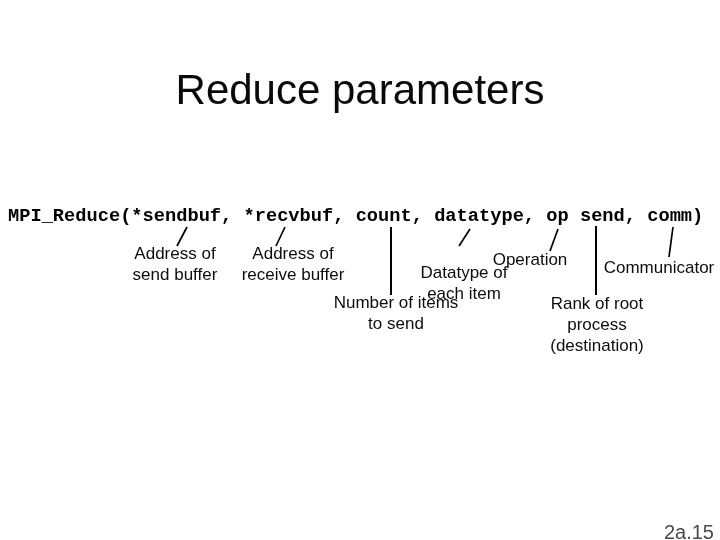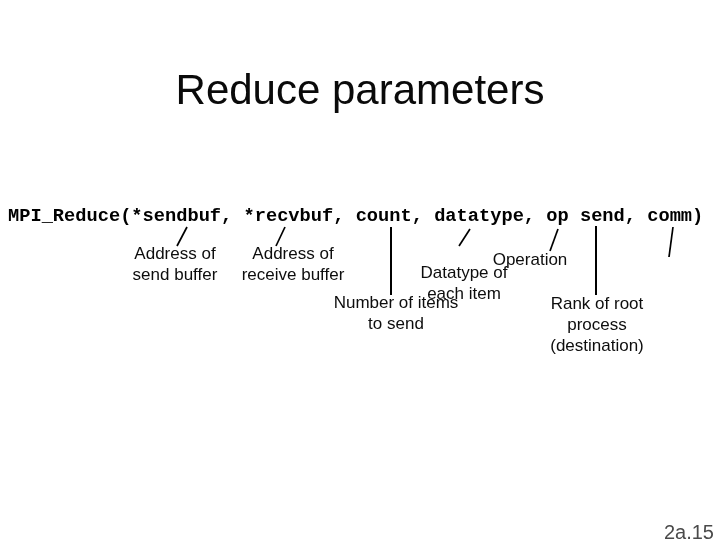--- a/index.html
+++ b/index.html
@@ -100,16 +100,17 @@
 to send</div>
 
   <div class="ann-label ann-datatype">Datatype of
 each item</div>
 
   <div class="ann-label ann-op">Operation</div>
 
   <div class="ann-label ann-root">Rank of root
 process (destination)</div>
 
+  <div class="ann-label ann-comm">Communicator</div>
 
   <div class="page-number">2a.15</div>
 
 </div>
 
 </body></html>

